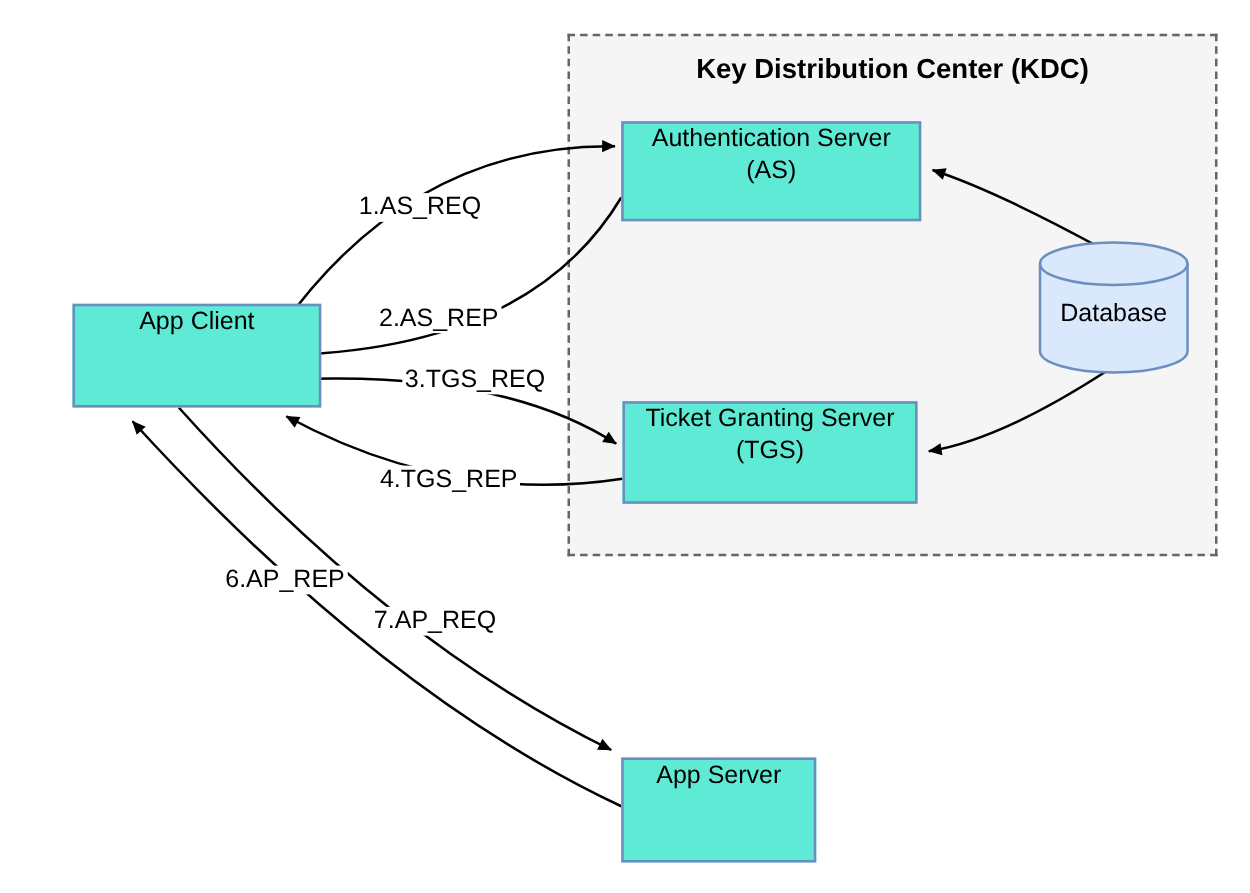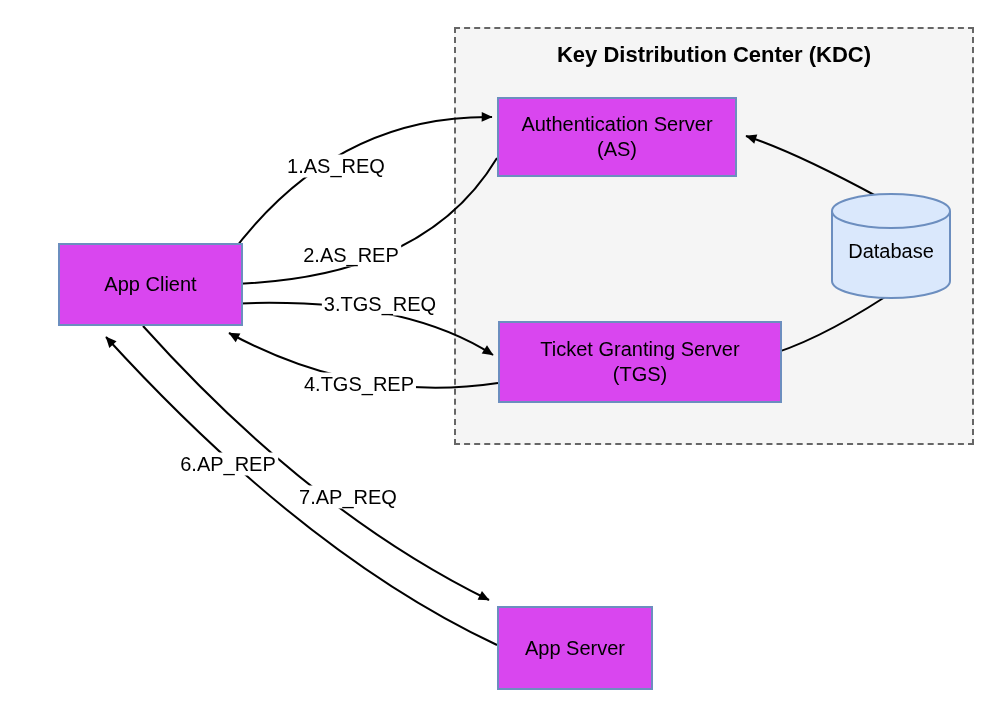--- a/index.html
+++ b/index.html
@@ -32,36 +32,36 @@
   }
   
   #arrows {
     position: absolute;
     left: 0; top: 0;
     z-index: 2;
   }
   
   .node {
     position: absolute;
-    background: #d946ef;
+    background: #5eead4;
     border: 2px solid #6c8ebf;
     box-sizing: border-box;
     display: flex;
     flex-direction: column;
     align-items: center;
-    justify-content: center;
+    justify-content: flex-start;
     font-size: 20px;
     line-height: 25px;
     text-align: center;
     z-index: 3;
     white-space: nowrap;
   }
-  .node-app-client  { left: 58px;  top: 243px; width: 185px; height: 83px; }
+  .node-app-client  { left: 58px;  top: 243px; width: 199px; height: 83px; }
   .node-auth-server { left: 497px; top: 97px;  width: 240px; height: 80px; }
-  .node-tgs         { left: 498px; top: 321px; width: 284px; height: 82px; }
+  .node-tgs         { left: 498px; top: 321px; width: 236px; height: 82px; }
   .node-app-server  { left: 497px; top: 584px; width: 156px; height: 84px; margin-top: 22px; }
   
   .db-label {
     position: absolute;
     left: 832px; top: 240px;
     width: 118px;
     text-align: center;
     font-size: 20px;
     z-index: 3;
   }

